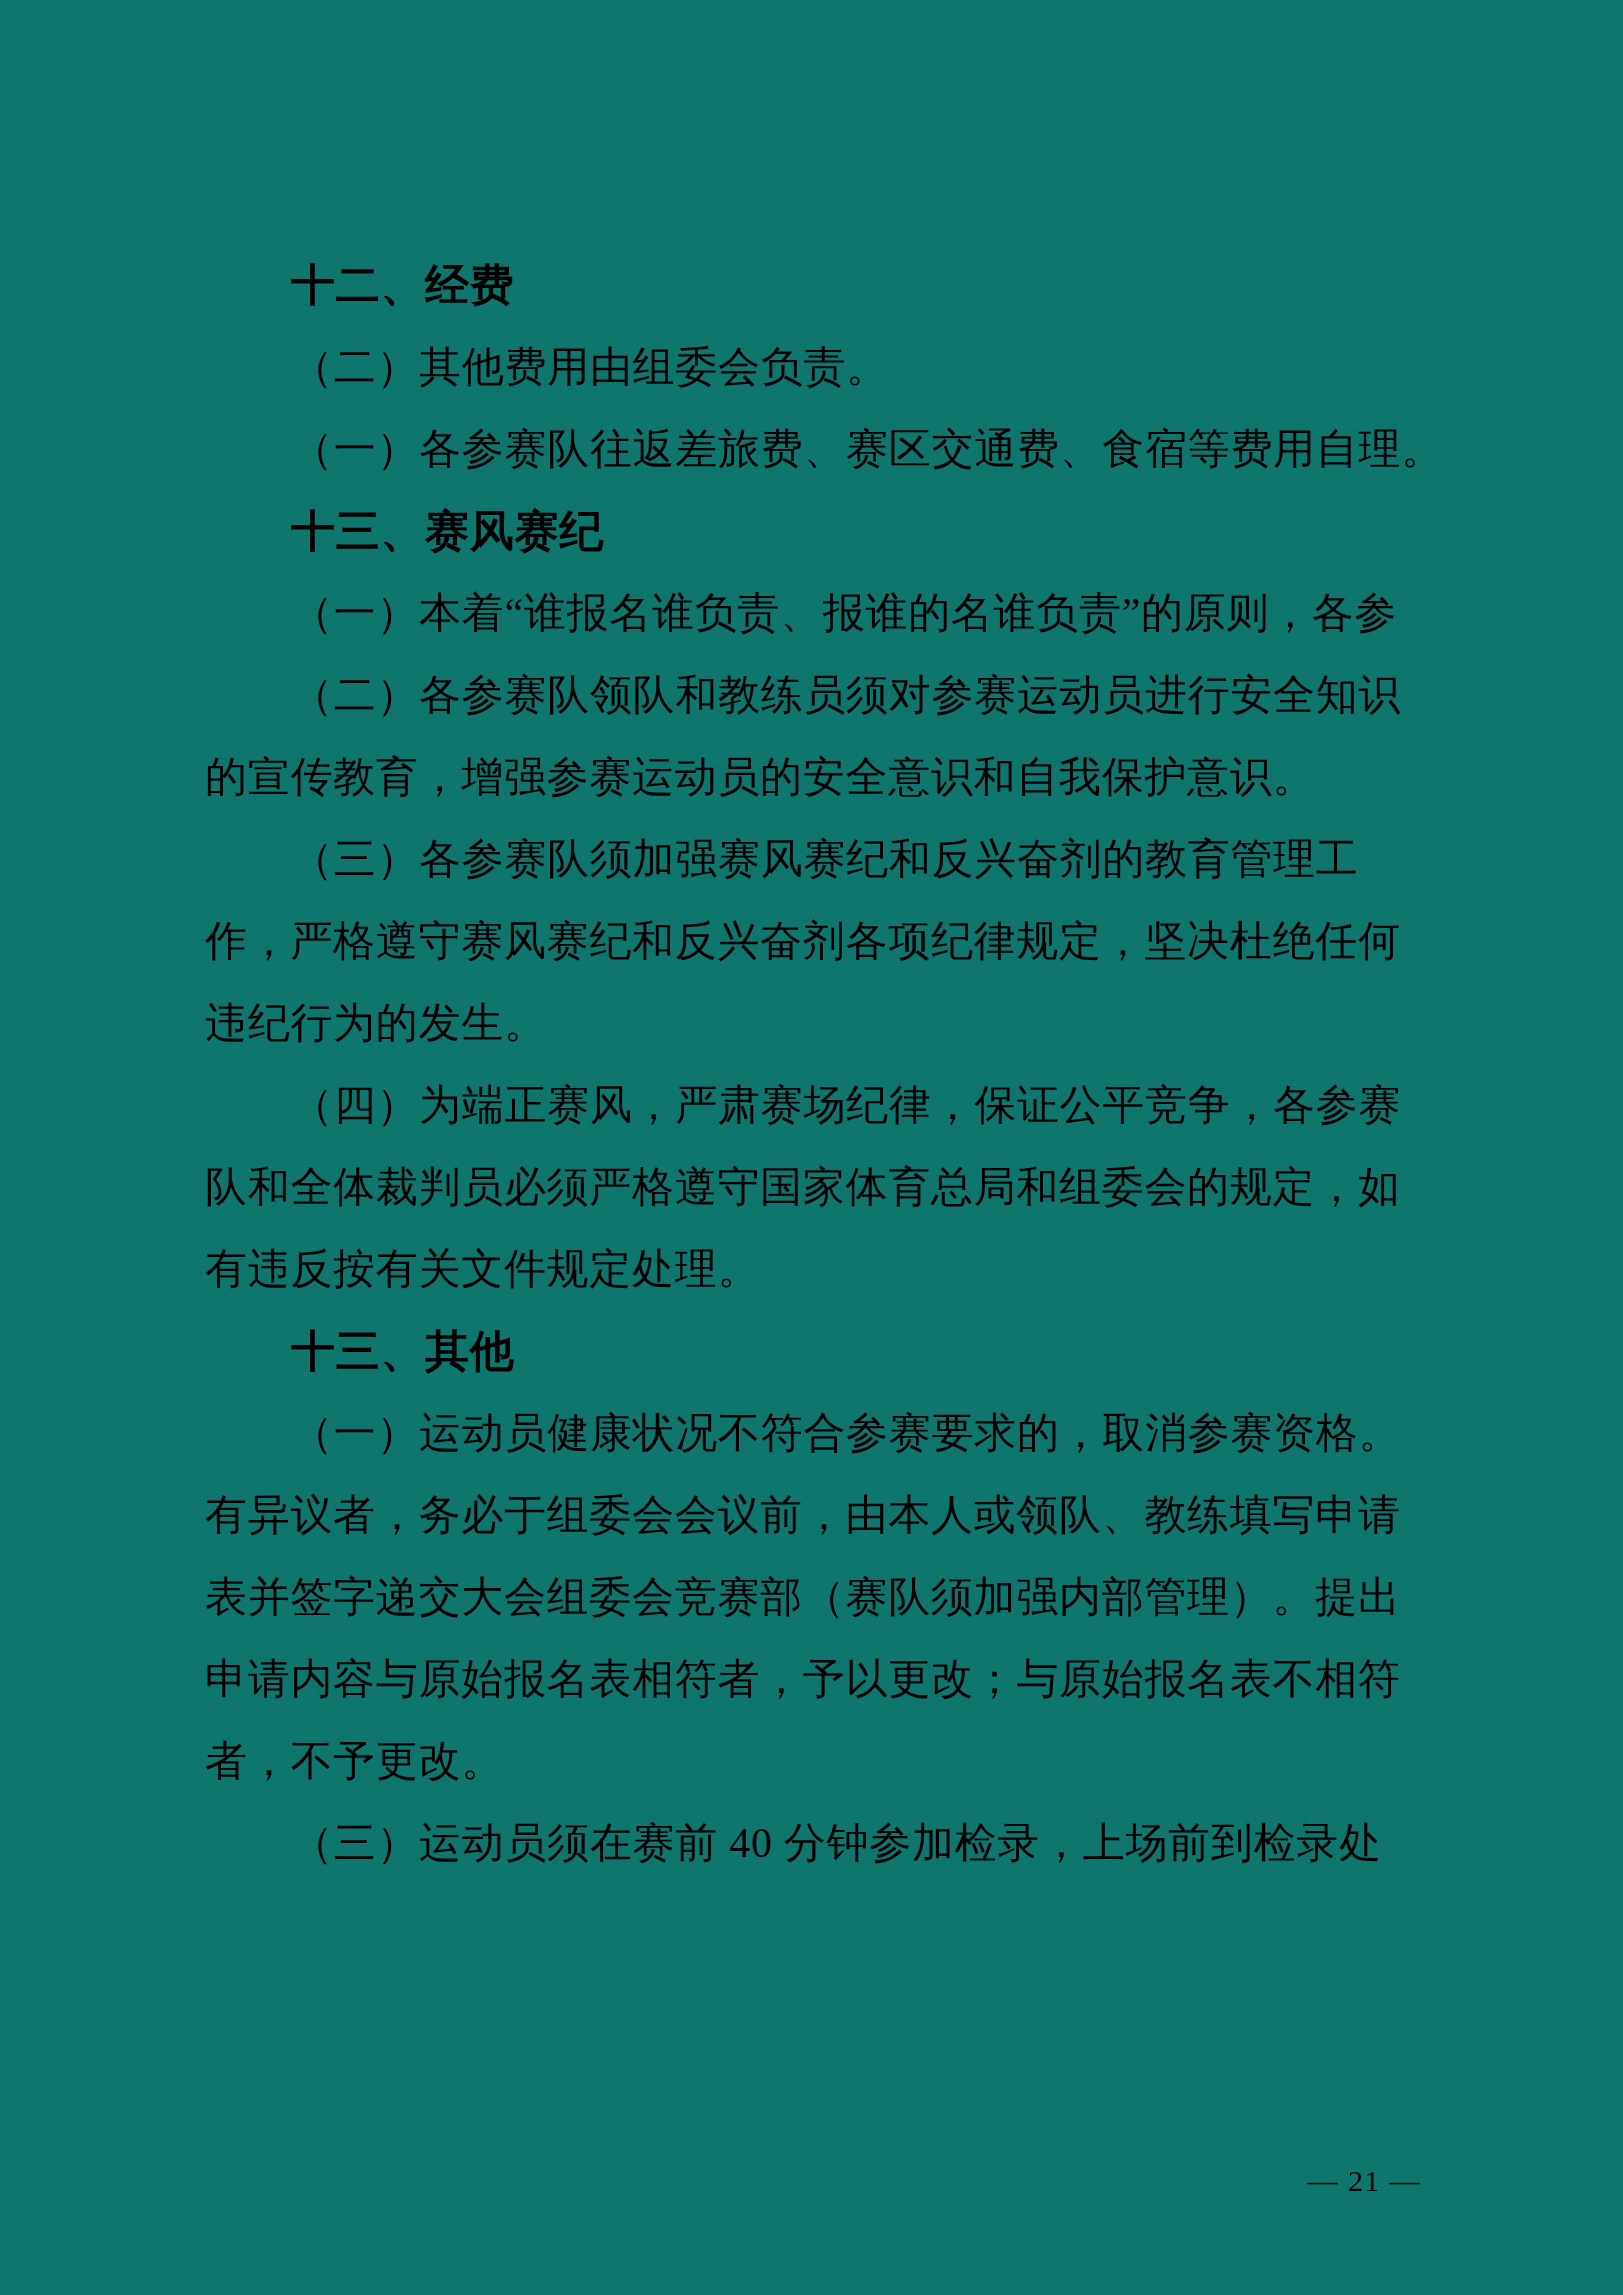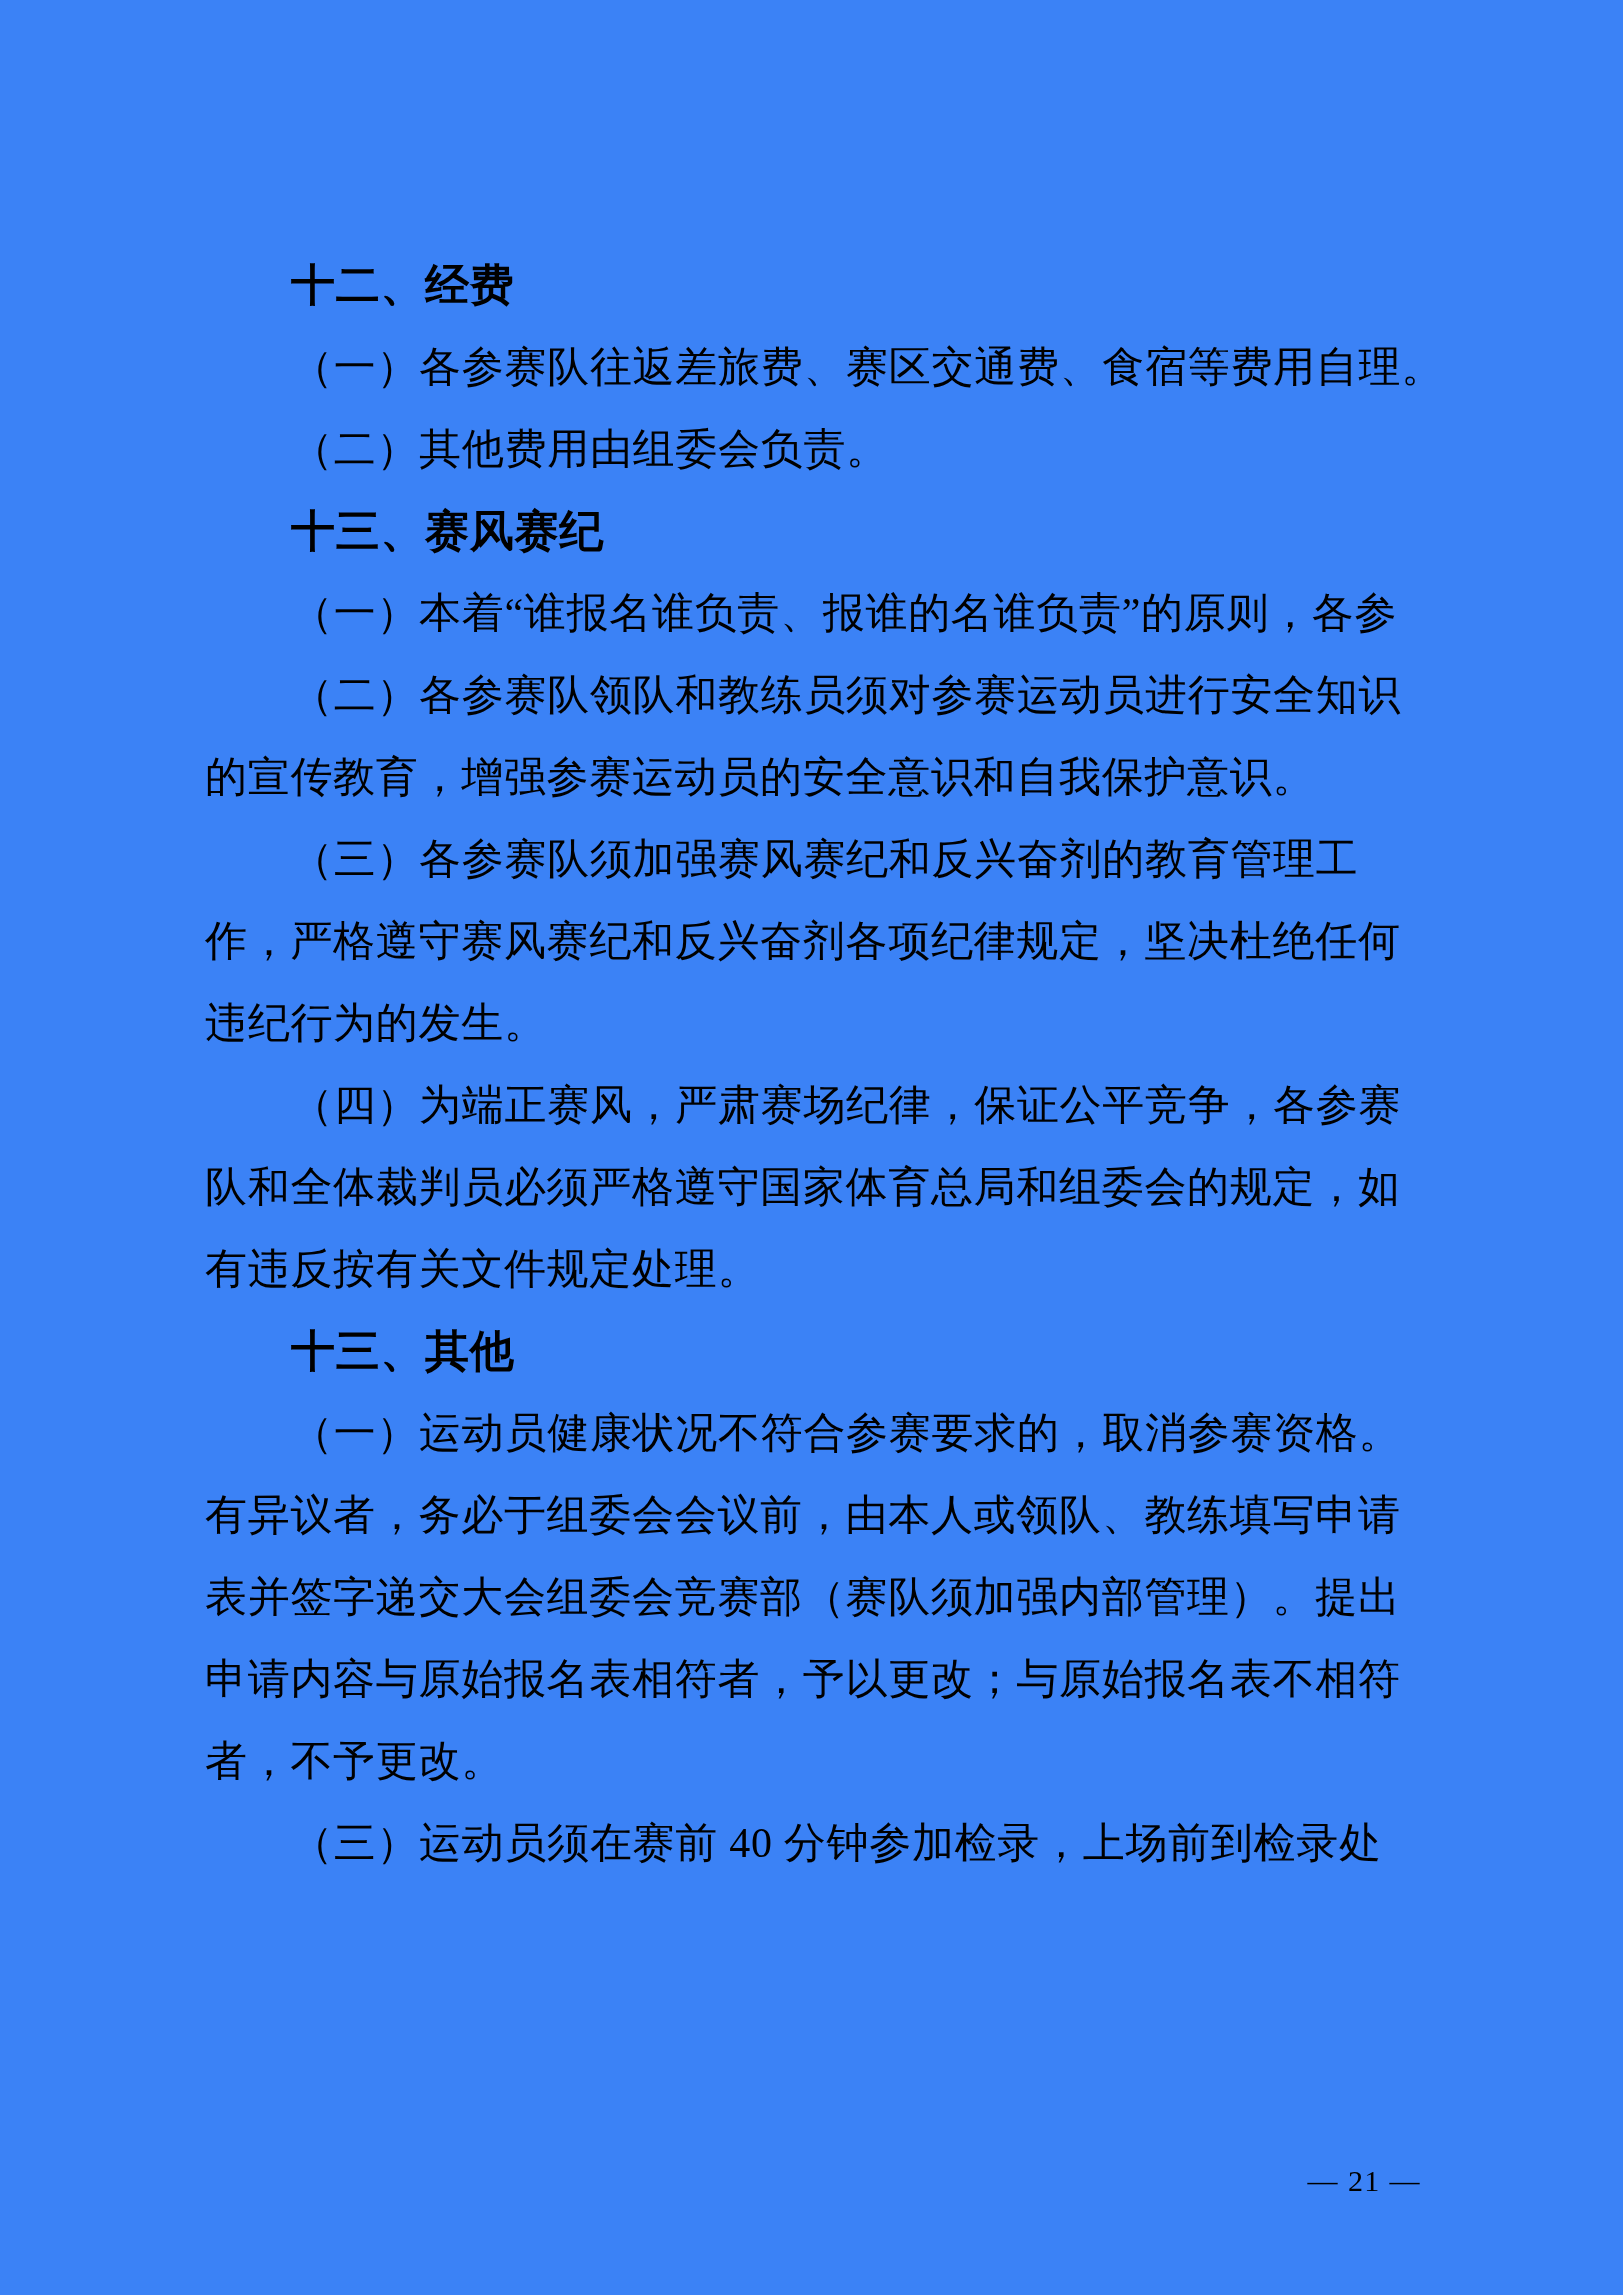--- a/index.html
+++ b/index.html
@@ -4,21 +4,21 @@
 <style>
   html, body {
     margin: 0;
     padding: 0;
     background: #e8e8e8;
   }
   .page {
     position: relative;
     width: 1623px;
     height: 2295px;
-    background: #3b82f6;
+    background: #0f766e;
     color: #000000;
     font-family: "Liberation Serif", serif;
     overflow: hidden;
   }
   .content {
     position: absolute;
     left: 205px;
     top: 244px;
     width: 1214px;
   }
@@ -50,22 +50,22 @@
 </style>
 </head>
 <body>
 
 <div class="page">
 
   <div class="content">
 
     <div>
       <div class="line heading indent">十二、经费</div>
+      <div class="line indent">（二）其他费用由组委会负责。</div>
       <div class="line indent">（一）各参赛队往返差旅费、赛区交通费、食宿等费用自理。</div>
-      <div class="line indent">（二）其他费用由组委会负责。</div>
     </div>
 
     <div>
       <div class="line heading indent">十三、赛风赛纪</div>
       <div class="line indent">（一）本着“谁报名谁负责、报谁的名谁负责”的原则，各参</div>
       <div class="line indent">（二）各参赛队领队和教练员须对参赛运动员进行安全知识</div>
       <div class="line">的宣传教育，增强参赛运动员的安全意识和自我保护意识。</div>
       <div class="line indent">（三）各参赛队须加强赛风赛纪和反兴奋剂的教育管理工</div>
       <div class="line">作，严格遵守赛风赛纪和反兴奋剂各项纪律规定，坚决杜绝任何</div>
       <div class="line">违纪行为的发生。</div>

